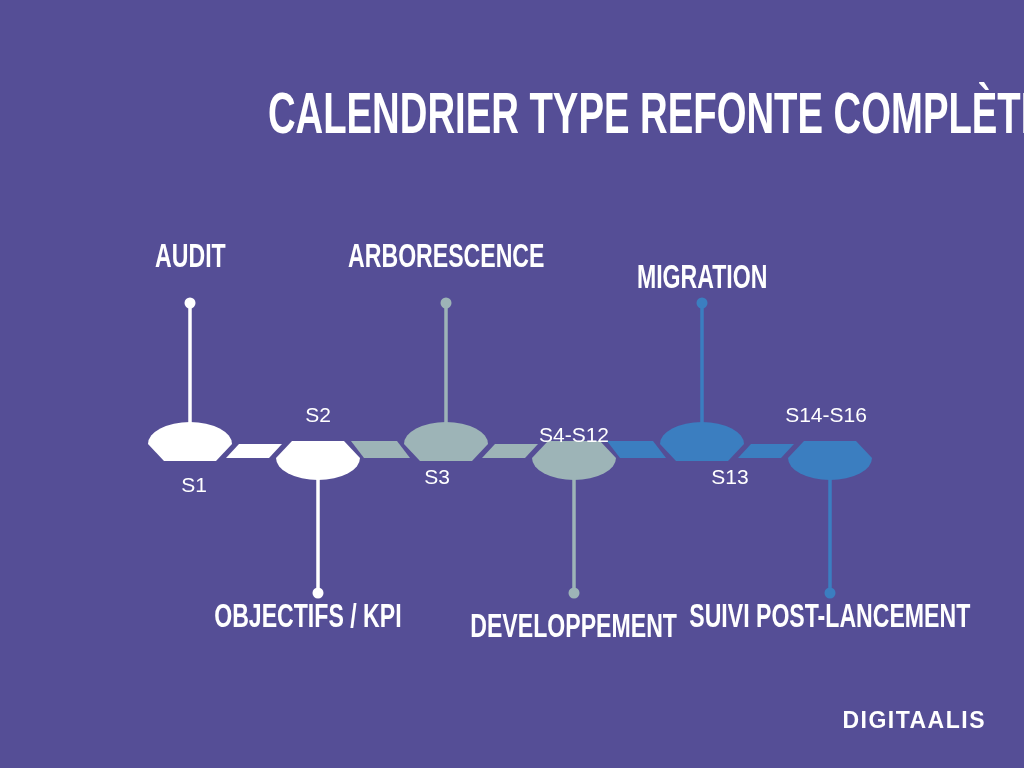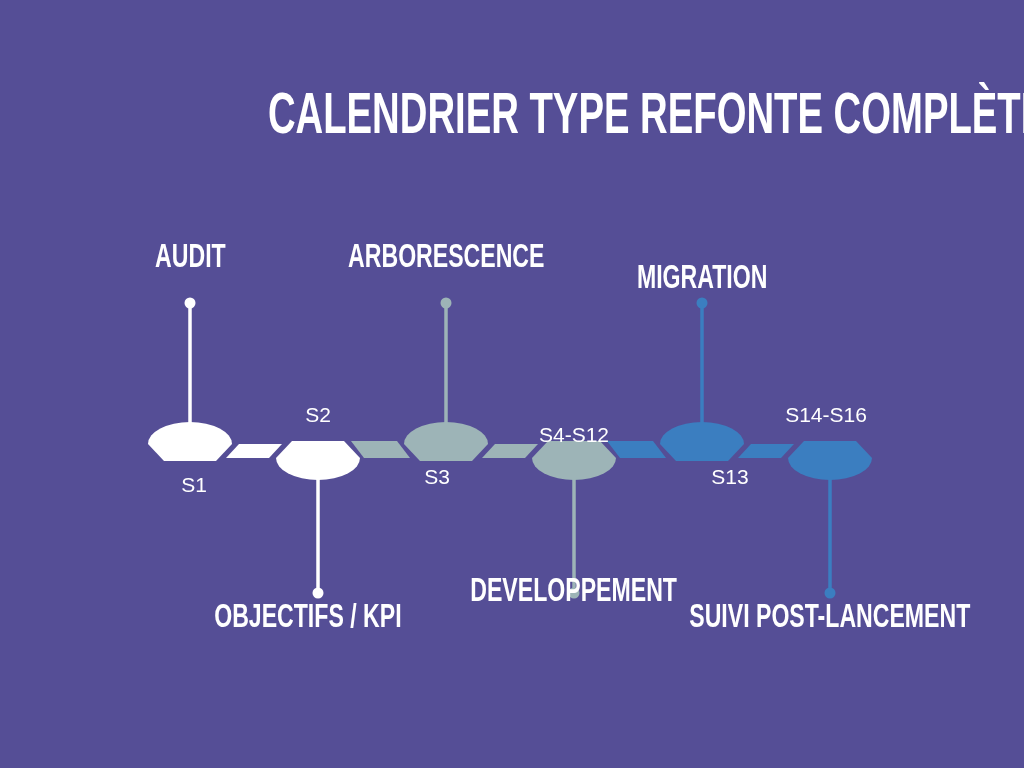--- a/index.html
+++ b/index.html
@@ -74,22 +74,23 @@
       <circle cx="830" cy="593" r="5.5" fill="#3B7EC0"></circle>
     </svg>
 
   <div id="labels-layer">
       <div class="ms-label" style="left: -60px; top: 238px;"><span class="cond">AUDIT</span></div>
       <div class="week-tag" style="left: 94px; top: 464px; margin-top: 8px;">S1</div>
       <div class="ms-label" style="left: 58px; top: 598px;"><span class="cond">OBJECTIFS / KPI</span></div>
       <div class="week-tag" style="left: 218px; top: 402px;">S2</div>
       <div class="ms-label" style="left: 196px; top: 238px;"><span class="cond">ARBORESCENCE</span></div>
       <div class="week-tag" style="left: 337px; top: 464px;">S3</div>
-      <div class="ms-label" style="left: 324px; top: 572px;"><span class="cond">DEVELOPPEMENT</span></div>
+      <div class="ms-label" style="left: 324px; top: 608px;"><span class="cond">DEVELOPPEMENT</span></div>
       <div class="week-tag" style="left: 474px; top: 422px;">S4-S12</div>
       <div class="ms-label" style="left: 452px; top: 238px; margin-top: 21px;"><span class="cond">MIGRATION</span></div>
       <div class="week-tag" style="left: 630px; top: 464px;">S13</div>
       <div class="ms-label" style="left: 580px; top: 598px;"><span class="cond">SUIVI POST-LANCEMENT</span></div>
       <div class="week-tag" style="left: 726px; top: 402px;">S14-S16</div>
     </div>
 
+  <div class="brand">DIGITAALIS</div>
 
 </div>
 
 </body></html>

